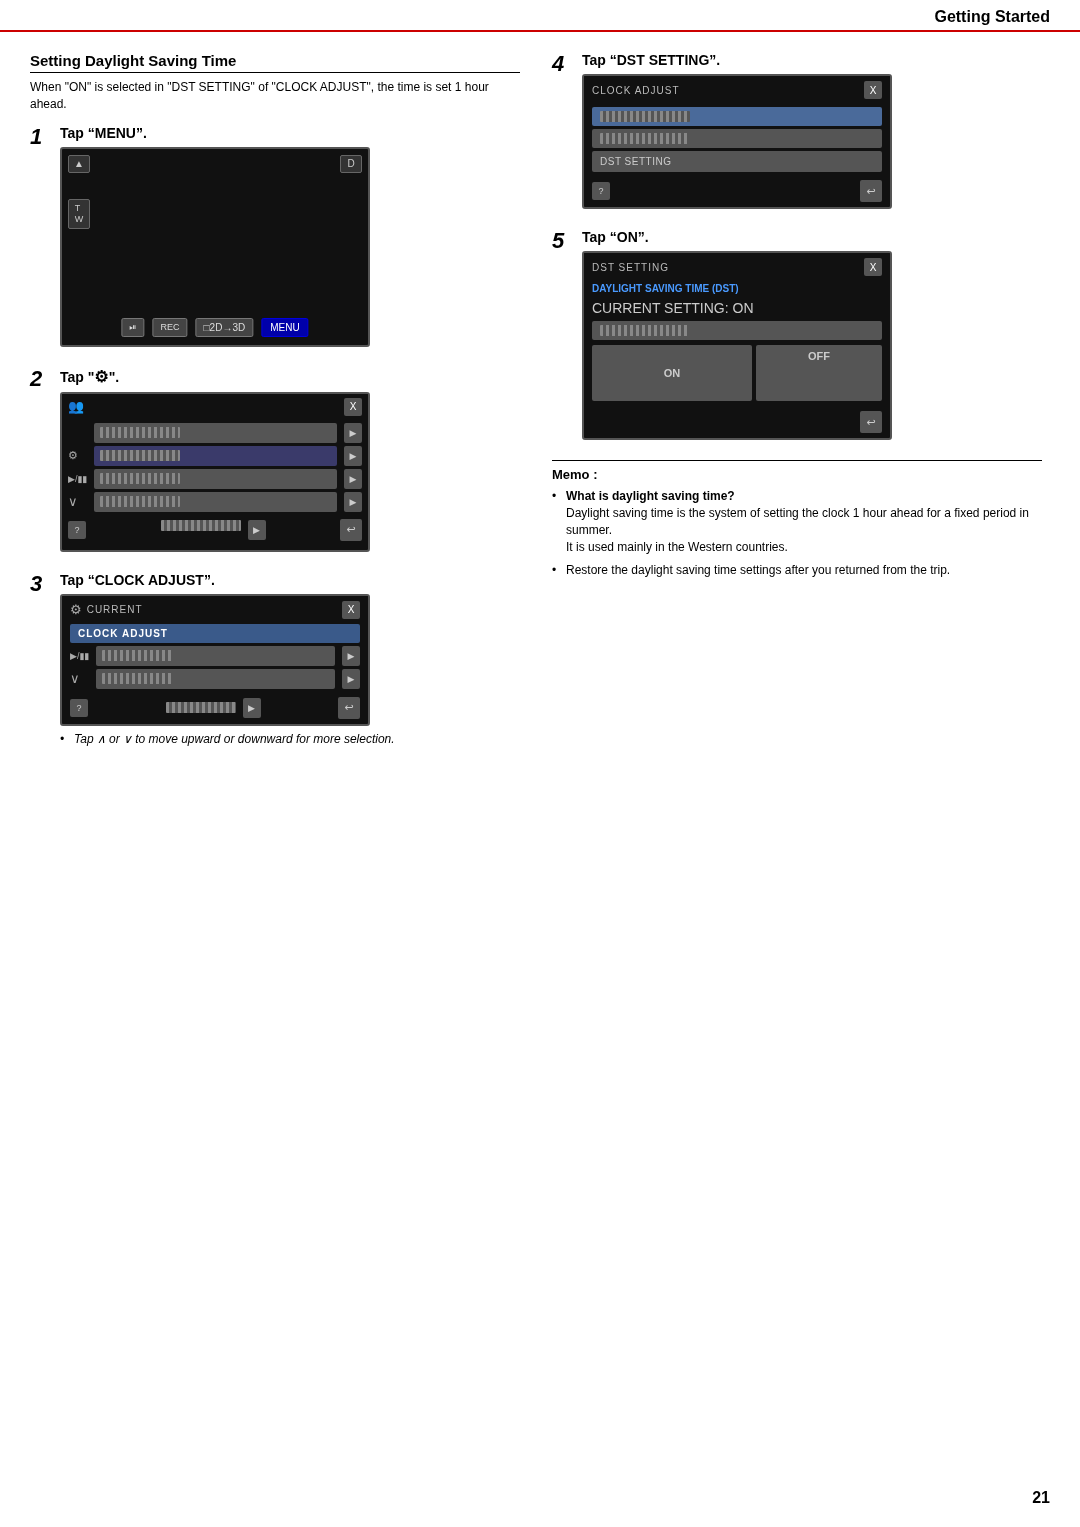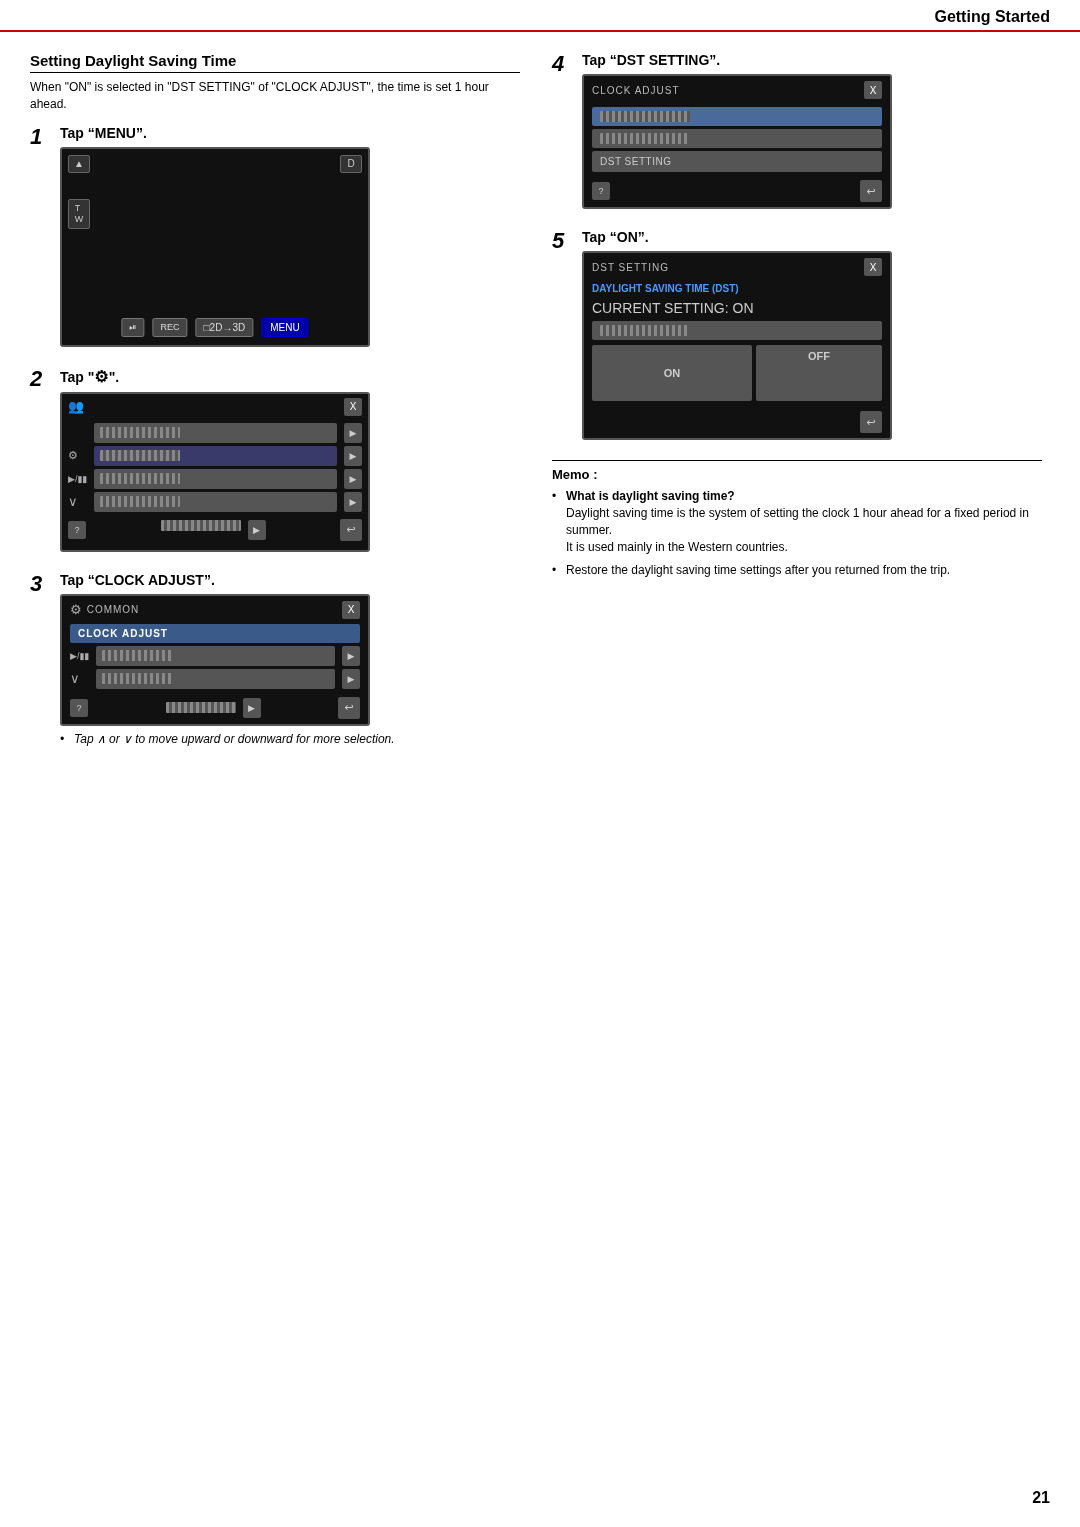--- a/index.html
+++ b/index.html
@@ -630,21 +630,21 @@
 
       <div class="step">
         <div class="step-num">3</div>
         <div class="step-content">
           <div class="step-label">Tap “CLOCK ADJUST”.</div>
 
           <div class="common-screen">
             <div class="common-header">
               <div class="common-header-left">
                 <span class="gear-icon">⚙</span>
-                <span class="common-title-text">COMMON</span>
+                <span class="common-title-text">CURRENT</span>
               </div>
               <div class="menu-close-btn">X</div>
             </div>
 
             <div class="clock-adjust-row">
               <div class="clock-adjust-bar">CLOCK ADJUST</div>
             </div>
 
             <div class="common-menu-row">
               <span class="common-row-left" style="font-size:9px;">▶/▮▮</span>

